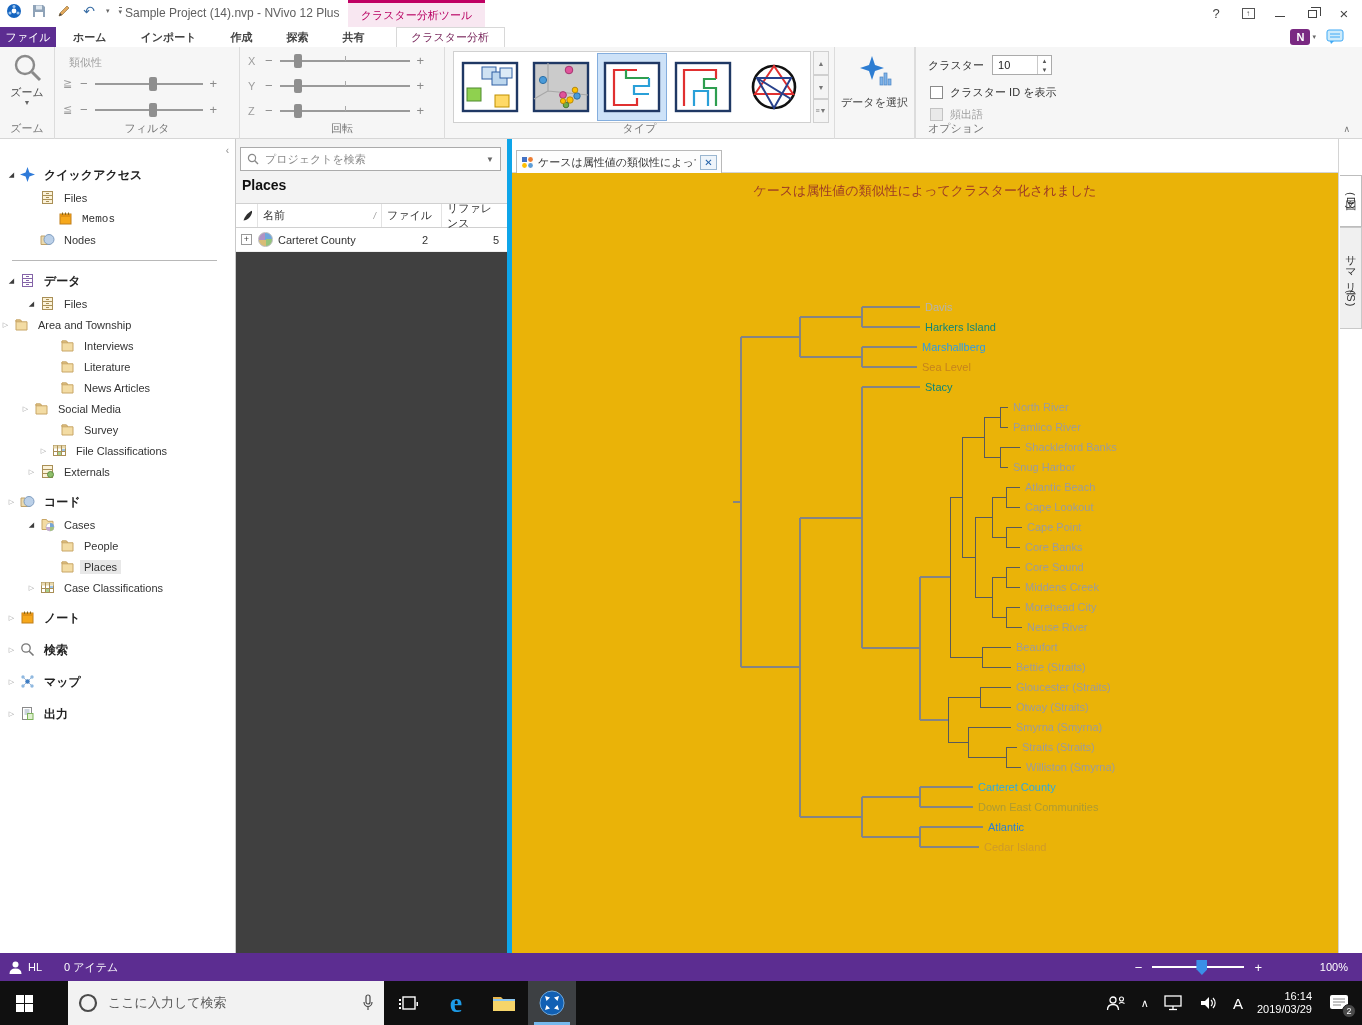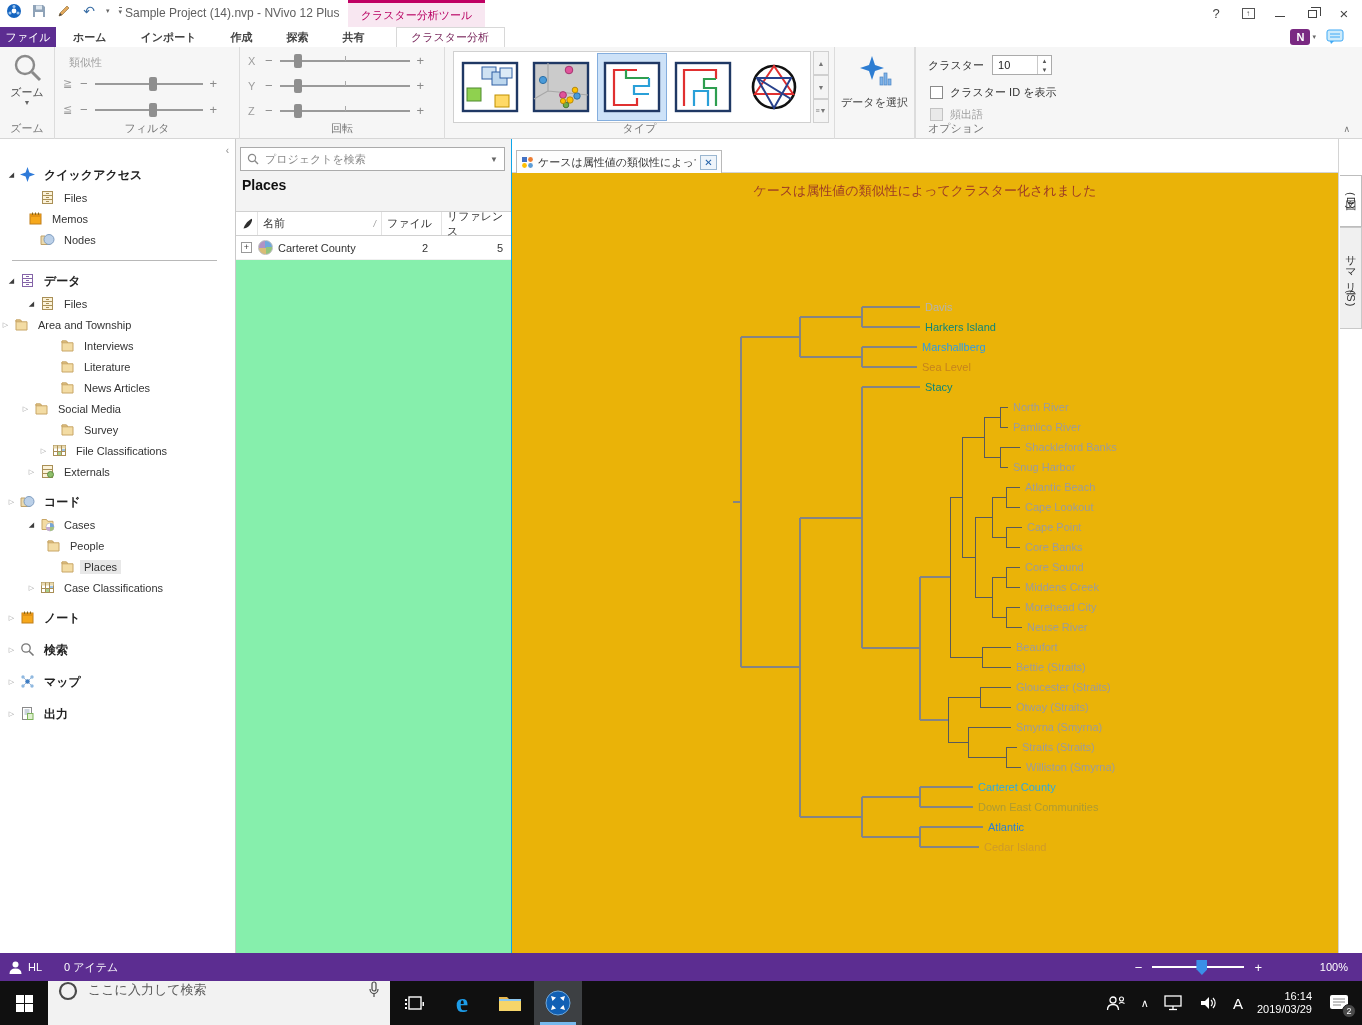--- a/index.html
+++ b/index.html
@@ -76,27 +76,27 @@
   .navtree{padding-top:16px;}
   .nitem{display:flex;align-items:center;height:21px;white-space:nowrap;}
   .nitem.lvl0{height:24px;margin-top:8px;font-size:12px;font-weight:600;color:#222;}
   .nitem .tw{width:11px;text-align:center;font-size:7px;color:#9a9a9a;flex:none;}
   .nitem .tw.exp{color:#3c3c3c;}
   .nitem .ic{width:16px;height:16px;margin:0 4px 0 3px;flex:none;display:inline-flex;}
   .nitem .nlabel{padding:1px 4px;}
   .nitem.selected .nlabel{background:#e8e8e8;}
   .nav-divider{height:1px;background:#b8b8b8;margin:10px 18px 2px 12px;}
 
-  .listpanel{position:absolute;top:139px;left:236px;width:276px;bottom:72px;background:#f3f3f3;border-right:1px solid #0ea5e9;}
+  .listpanel{position:absolute;top:139px;left:236px;width:276px;bottom:72px;background:#f3f3f3;border-right:5px solid #0ea5e9;}
   .searchbox{position:absolute;left:4px;top:8px;right:6px;height:24px;background:#fff;border:1px solid #ababab;
     display:flex;align-items:center;padding:0 6px;gap:6px;}
   .searchbox .ph{color:#8a8a8a;flex:1;}
   .searchbox .dd{color:#666;font-size:8px;}
   .lp-title{position:absolute;left:6px;top:38px;font-size:14px;font-weight:bold;color:#111;}
-  .lp-table{position:absolute;left:0;right:0;top:64px;bottom:0;background:#86efac;border-top:1px solid #d0d0d0;margin-top:8px;}
+  .lp-table{position:absolute;left:0;right:0;top:64px;bottom:0;background:#404040;border-top:1px solid #d0d0d0;}
   .lp-head{display:flex;height:24px;border-bottom:1px solid #d0d0d0;background:#fff;align-items:center;}
   .lp-head .c{border-right:1px solid #e3e3e3;height:100%;display:flex;align-items:center;padding:0 5px;color:#333;}
   .lp-row{display:flex;height:24px;align-items:center;border-bottom:1px solid #f0f0f0;background:#fff;}
   .col-pin{width:22px;justify-content:center;}
   .col-name{width:124px;}
   .col-files{width:60px;}
   .col-refs{flex:1;}
   .num{justify-content:flex-end !important;text-align:right;padding-right:8px !important;}
   .expander{width:11px;height:11px;border:1px solid #9a9a9a;display:inline-flex;align-items:center;justify-content:center;
     font-size:9px;line-height:9px;color:#444;margin-left:5px;background:#fff;}
@@ -128,21 +128,21 @@
   .sb-zoom{position:absolute;right:100px;display:flex;align-items:center;gap:10px;}
   .sb-track{position:relative;width:92px;height:2px;background:#fff;}
   .sb-thumb{position:absolute;left:44px;top:-6px;width:11px;height:15px;background:#3A8FE8;
     clip-path:polygon(0 0,100% 0,100% 62%,50% 100%,0 62%);}
   .sb-pct{position:absolute;right:14px;}
   .sb-sign{font-size:13px;}
 
   
   .taskbar{position:absolute;left:0;right:0;bottom:0;height:44px;background:#101010;display:flex;align-items:stretch;color:#fff;}
   .tb-btn{width:48px;display:flex;align-items:center;justify-content:center;}
-  .tb-search{width:342px;background:#f2f2f2;color:#555;display:flex;gap:10px;padding:0 10px;}
+  .tb-search{width:316px;background:#f2f2f2;color:#555;display:flex;align-items:center;gap:10px;padding:0 10px;margin-left:20px;}
   .tb-search .ph{flex:1;font-size:13px;color:#5a5a5a;}
   .tb-app{width:48px;display:flex;align-items:center;justify-content:center;position:relative;}
   .tb-app.active{background:#3d4043;}
   .tb-app.active:after{content:"";position:absolute;left:6px;right:6px;bottom:0;height:3px;background:#76B9ED;}
   .tb-tray{margin-left:auto;display:flex;align-items:center;gap:14px;padding-right:10px;}
   .tb-clock{text-align:right;font-size:11px;line-height:13px;}
   .tb-ime{font-size:15px;}
   .tb-chev{font-size:11px;color:#fff;}
   .tb-notif{position:relative;width:26px;height:26px;display:flex;align-items:center;justify-content:center;}
   .notif-badge{position:absolute;right:-4px;bottom:-2px;width:14px;height:14px;border-radius:50%;background:#4a4a4a;
@@ -407,21 +407,21 @@
               <rect x="2.5" y="1.5" width="10" height="12" fill="#FBF2D8" stroke="#A98F56"></rect>
               <line x1="2.5" y1="5.5" x2="12.5" y2="5.5" stroke="#A98F56"></line>
               <line x1="2.5" y1="9.5" x2="12.5" y2="9.5" stroke="#A98F56"></line>
               <line x1="6" y1="3.5" x2="9" y2="3.5" stroke="#A98F56"></line>
               <line x1="6" y1="7.5" x2="9" y2="7.5" stroke="#A98F56"></line>
               <line x1="6" y1="11.5" x2="9" y2="11.5" stroke="#A98F56"></line>
             </svg>
           </span>
           <span class="nlabel">Files</span>
         </div>
-        <div class="nitem lvl1" style="padding-left: 14px;">
+        <div class="nitem lvl1" style="padding-left: 44px; font-family: Liberation Mono, monospace;">
           <span class="tw"></span>
           <span class="ic">
             <svg width="15" height="15">
               <rect x="2" y="3" width="11" height="10" fill="#F6A81C" stroke="#C07F1A"></rect>
               <rect x="2" y="3" width="11" height="3" fill="#E39315"></rect>
               <line x1="4.5" y1="1.5" x2="4.5" y2="4" stroke="#8a6a1a"></line>
               <line x1="7.5" y1="1.5" x2="7.5" y2="4" stroke="#8a6a1a"></line>
               <line x1="10.5" y1="1.5" x2="10.5" y2="4" stroke="#8a6a1a"></line>
             </svg>
           </span>
@@ -569,21 +569,21 @@
             <svg width="15" height="15">
               <path d="M2 2.5 h4.5 l1.2 1.8 H13 V12.5 H2z" fill="#F3DCA4" stroke="#C8A666"></path>
               <circle cx="10" cy="10" r="4" fill="#fff" stroke="#999" stroke-width="0.5"></circle>
               <path d="M10 10 V6 A4 4 0 0 1 14 10 Z" fill="#77A5D4"></path>
               <path d="M10 10 H14 A4 4 0 0 1 10 14 Z" fill="#A3C183"></path>
               <path d="M10 10 V14 A4 4 0 0 1 6 10 Z" fill="#C3AAD1"></path>
             </svg>
           </span>
           <span class="nlabel">Cases</span>
         </div>
-        <div class="nitem lvl2" style="padding-left: 32px;">
+        <div class="nitem lvl2" style="padding-left: 46px;">
           <span class="tw"></span>
           <span class="ic">
             <svg width="15" height="15">
               <path d="M2 3 h4.5 l1.2 1.8 H13 V13 H2z" fill="#F3DCA4" stroke="#C8A666"></path>
               <path d="M2 3 h4.5 l1.2 1.8 H2z" fill="#E6C98A" stroke="#C8A666"></path>
             </svg>
           </span>
           <span class="nlabel">People</span>
         </div>
         <div class="nitem lvl2 selected" style="padding-left: 46px;">

